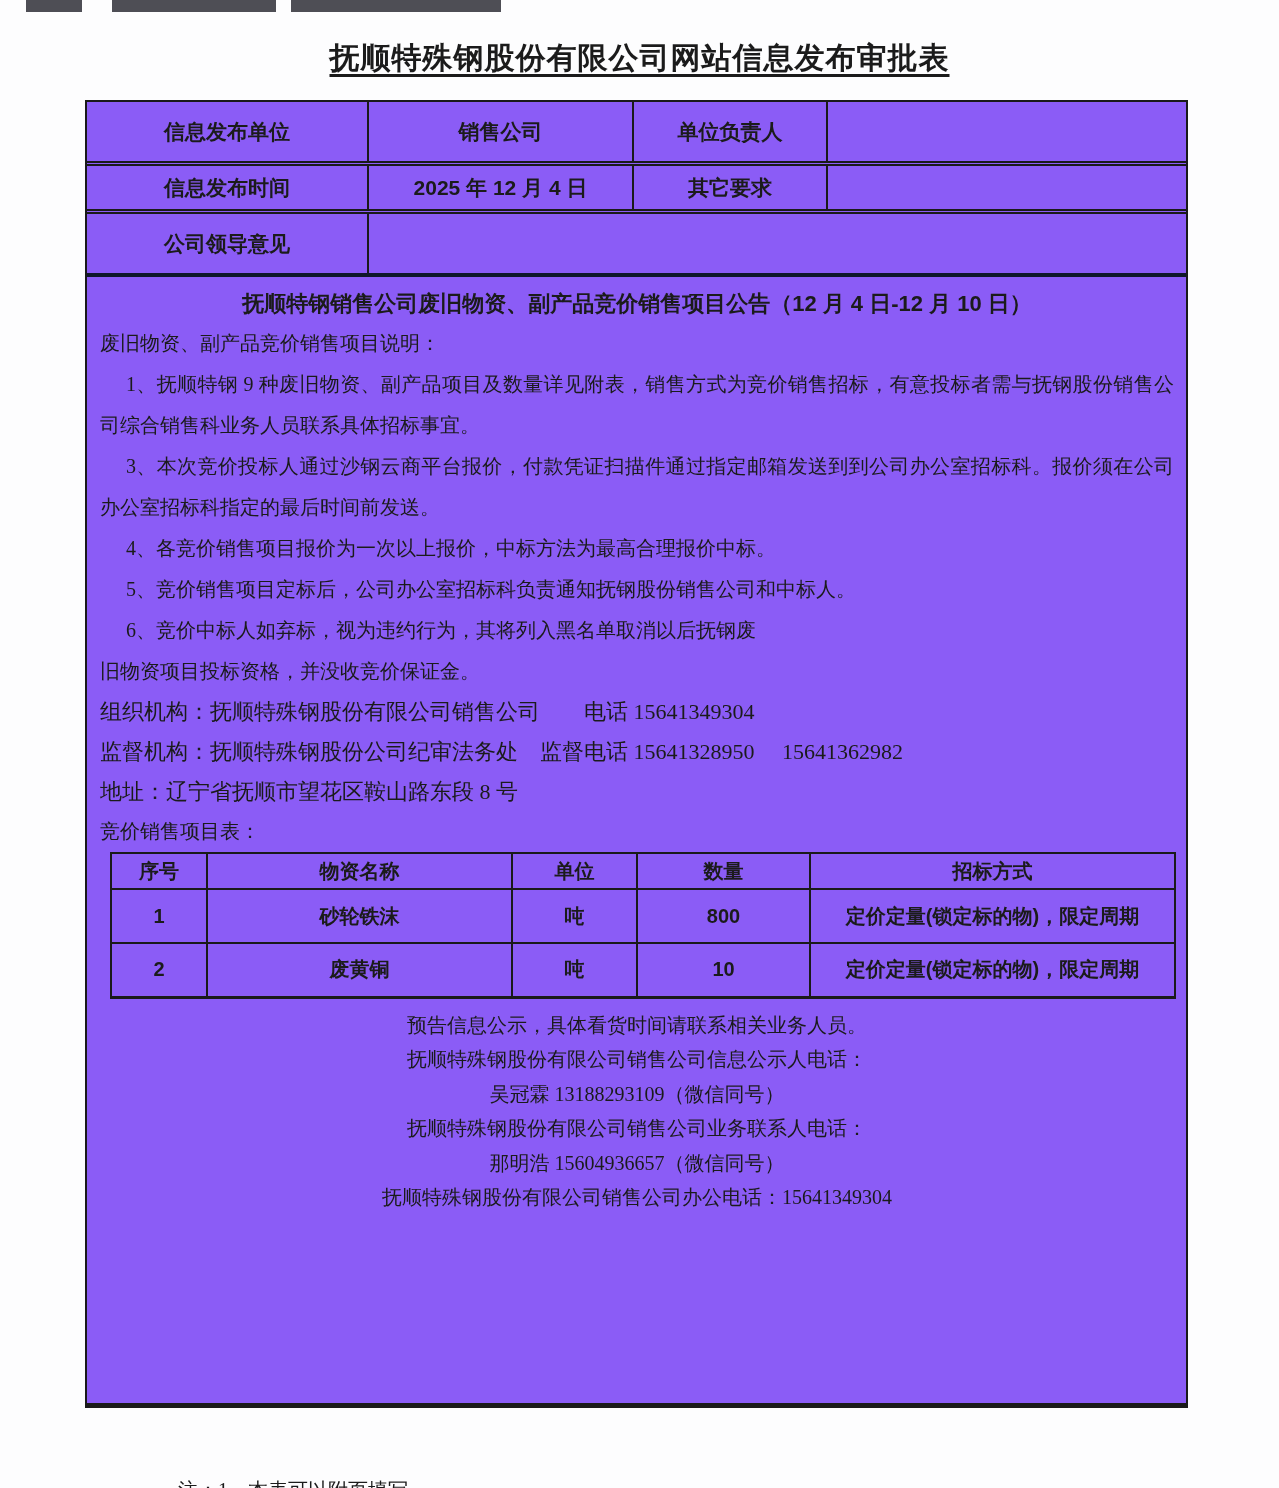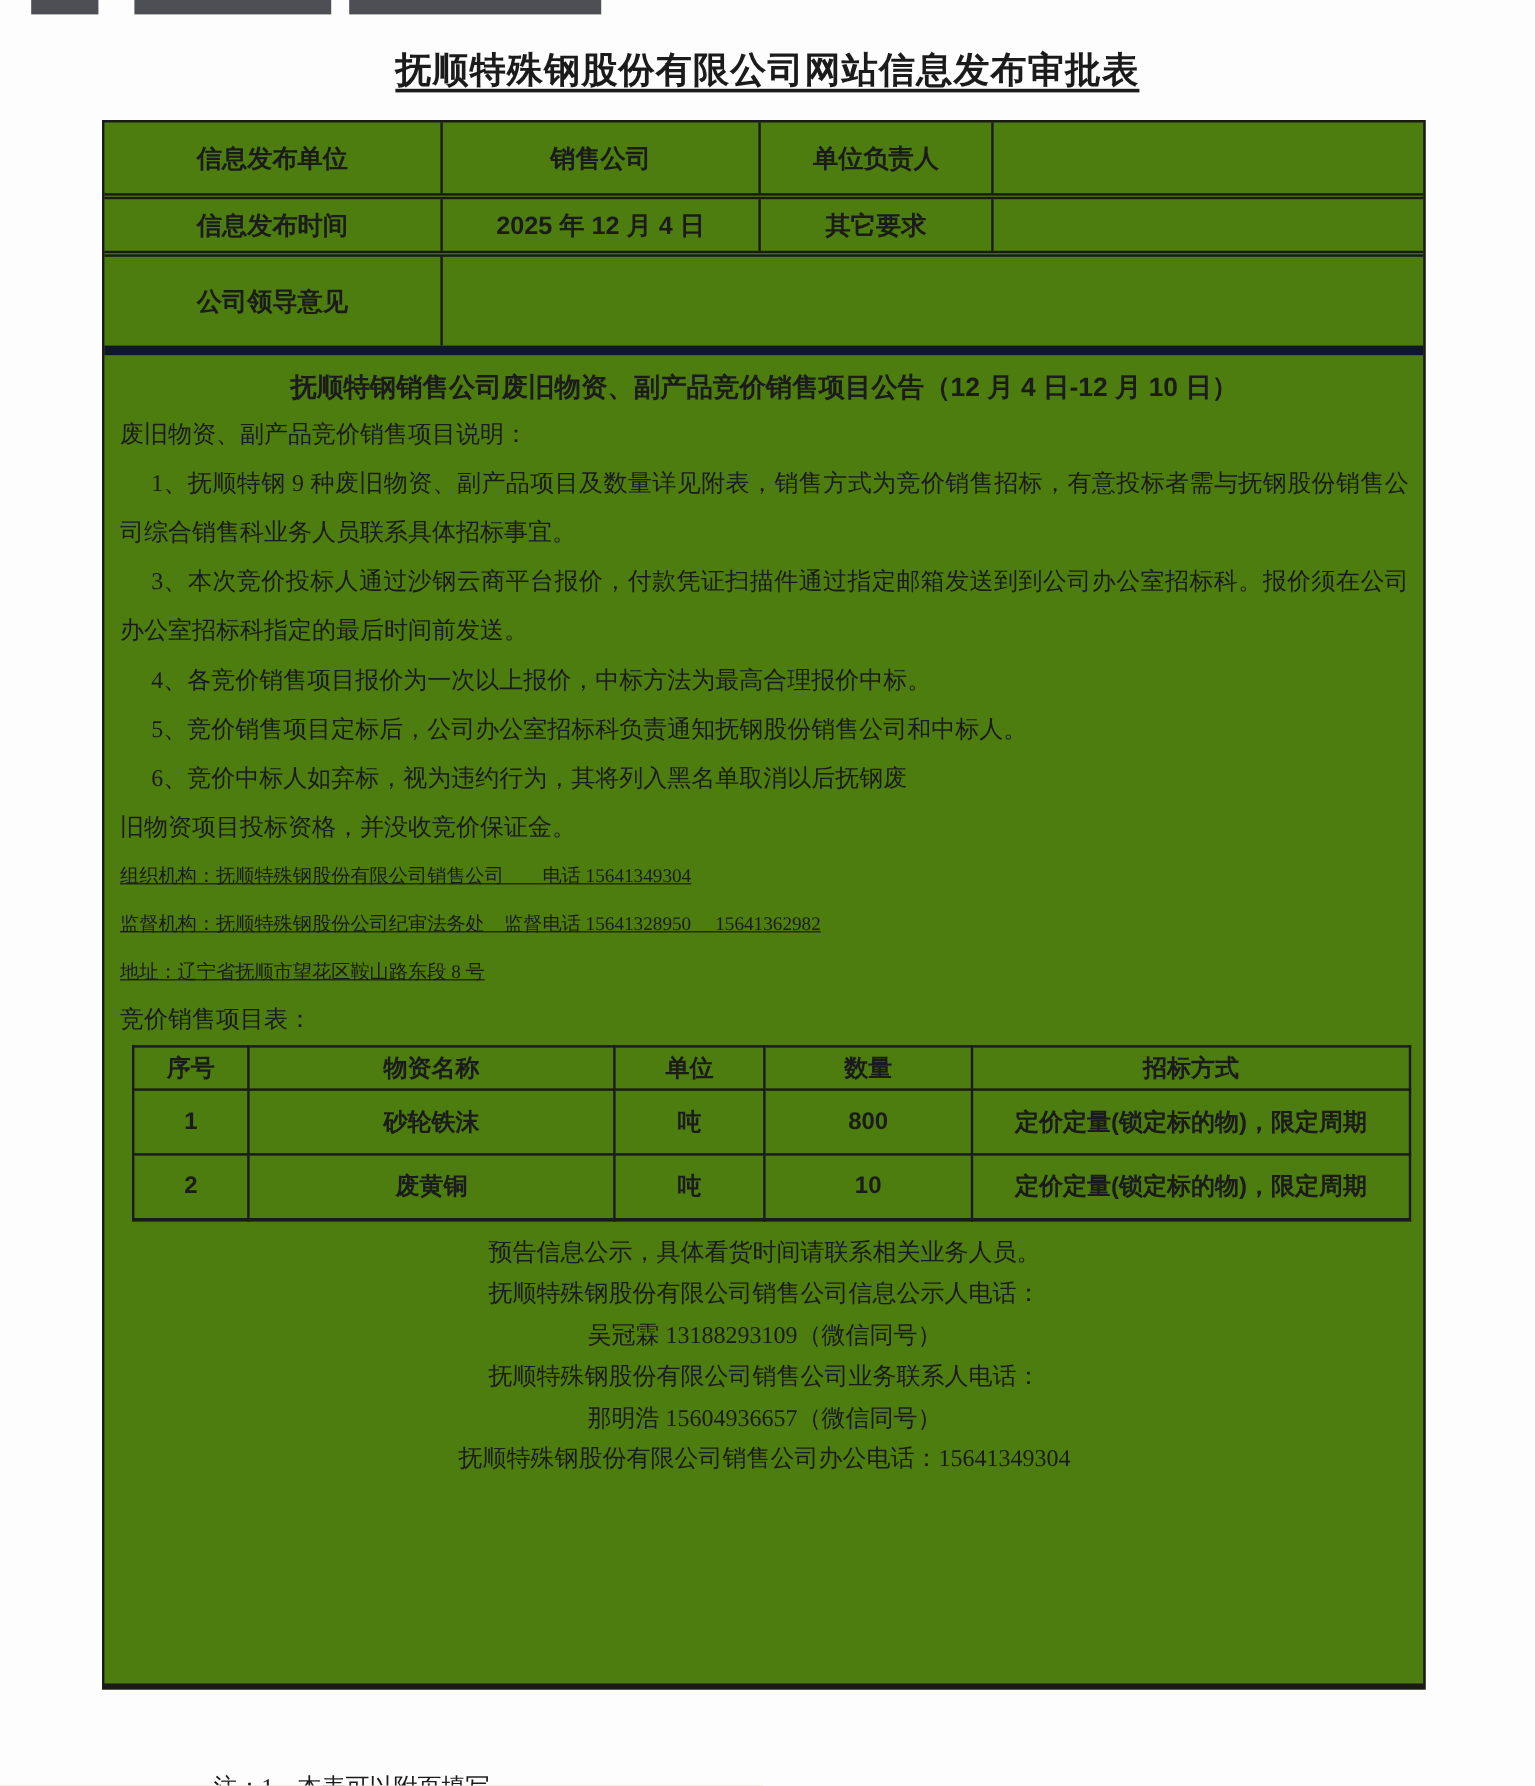--- a/index.html
+++ b/index.html
@@ -30,44 +30,44 @@
     text-decoration: underline;
     text-decoration-thickness: 2.5px;
     text-underline-offset: 6px;
   }
 
   .outer-table {
     position: absolute; left: 85px; top: 100px;
     width: 1103px; height: 1308px;
     border: 2px solid #1a1a1a;
     border-bottom-width: 5px;
-    background: #4d7c0f;
+    background: #8b5cf6;
   }
   .form-row { display: grid; grid-template-columns: 282px 265px 194px 1fr; }
   .form-row.r1 { height: 64px; border-bottom: 5px double #1a1a1a; }
   .form-row.r2 { height: 48px; border-bottom: 5px double #1a1a1a; }
-  .form-row.r3 { grid-template-columns: 282px 1fr; height: 82px; border-bottom: 8px solid #0f172a; }
+  .form-row.r3 { grid-template-columns: 282px 1fr; height: 63px; border-bottom: 4px solid #0f172a; }
   .fcell {
     display: flex; align-items: center; justify-content: center;
     border-right: 2px solid #1a1a1a;
     font-family: "Liberation Sans", "DejaVu Sans", sans-serif;
     font-weight: 700; font-size: 21px;
   }
   .fcell.last { border-right: none; }
 
   .content { padding: 6px 12px 0 13px; overflow: hidden; height: 1096px; }
   .ann-title {
     text-align: center; line-height: 38px; margin-top: 2px;
     font-family: "Liberation Sans", "DejaVu Sans", sans-serif;
     font-weight: 700; font-size: 22px;
   }
   .intro { font-size: 20px; line-height: 41px; }
   .para  { font-size: 20px; line-height: 41px; text-align: justify; }
   .para.indent { text-indent: 26px; }
-  .cline { font-size: 16px; line-height: 40px; text-decoration: underline; }
+  .cline { font-size: 22px; line-height: 40px; }
   .caption { font-size: 20px; line-height: 38px; }
 
   table.items {
     border-collapse: collapse; table-layout: fixed;
     width: 1064px; margin-left: 10px; margin-top: 2px;
     border: 2px solid #1a1a1a; border-bottom-width: 3px;
   }
   table.items th, table.items td {
     border: 2px solid #1a1a1a;
     text-align: center; vertical-align: middle;

